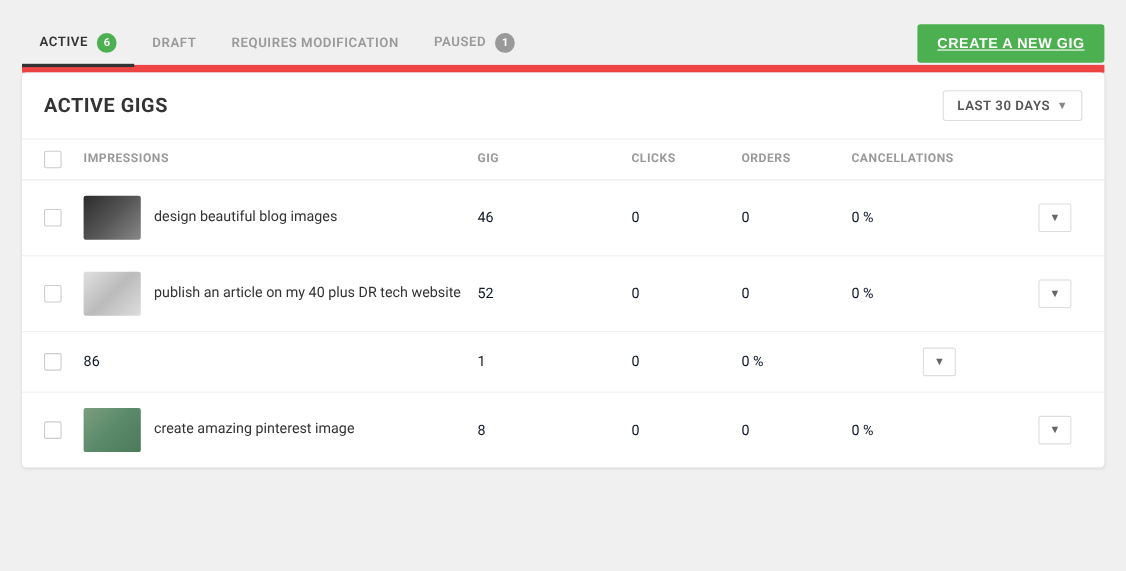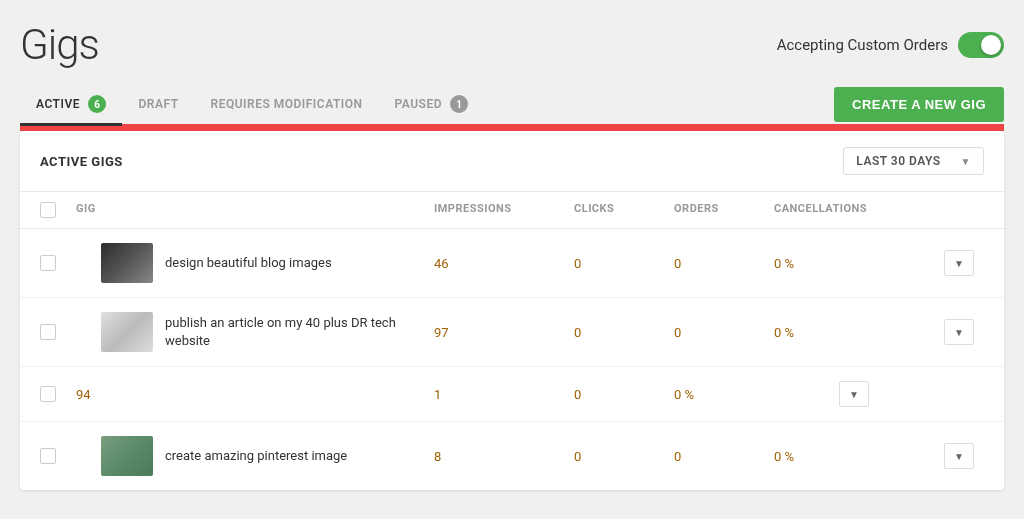--- a/index.html
+++ b/index.html
@@ -102,45 +102,46 @@
       color: white;
       border: none;
       padding: 10px 18px;
       font-size: 13px;
       font-weight: 700;
       letter-spacing: 0.5px;
       cursor: pointer;
       border-radius: 3px;
       text-transform: uppercase;
       white-space: nowrap;
+      text-decoration: underline;
     }
     .main-card {
       background: white;
       border-radius: 4px;
       box-shadow: 0 1px 3px rgba(0,0,0,0.1);
       overflow: hidden;
     }
     .card-header {
       display: flex;
       justify-content: space-between;
       align-items: center;
       padding: 16px 20px;
       border-bottom: 1px solid #e8e8e8;
     }
     .card-title {
-      font-size: 13px;
+      font-size: 18px;
       font-weight: 700;
       color: #333;
       letter-spacing: 0.5px;
       text-transform: uppercase;
     }
     .date-filter {
       display: flex;
       align-items: center;
-      gap: 20px;
+      gap: 6px;
       border: 1px solid #ddd;
       padding: 6px 12px;
       font-size: 12px;
       font-weight: 600;
       color: #555;
       cursor: pointer;
       border-radius: 3px;
       text-transform: uppercase;
       letter-spacing: 0.5px;
     }
@@ -175,42 +176,41 @@
       height: 16px;
       border: 1px solid #ccc;
       border-radius: 2px;
       cursor: pointer;
       background: white;
     }
     .gig-cell {
       display: flex;
       align-items: center;
       gap: 12px;
-      margin-left: 25px;
     }
     .gig-thumb {
       width: 52px;
       height: 40px;
       border-radius: 2px;
       background: #ccc;
       flex-shrink: 0;
       overflow: hidden;
     }
     .thumb-1 { background: linear-gradient(135deg, #2c2c2c 0%, #555 50%, #888 100%); }
     .thumb-2 { background: linear-gradient(135deg, #e0e0e0 0%, #bbb 50%, #ddd 100%); }
     .thumb-3 { background: linear-gradient(135deg, #e8e4d8 0%, #d4c9a8 50%, #c8bfa0 100%); }
     .thumb-4 { background: linear-gradient(135deg, #7a9e7e 0%, #5a8a6a 50%, #4a7a5a 100%); }
     .gig-name {
       font-size: 13px;
       color: #333;
       line-height: 1.4;
     }
     .cell-value {
       font-size: 13px;
-      color: #a16207;
+      color: #0f172a;
     }
     .row-action {
       display: flex;
       justify-content: center;
       align-items: center;
     }
     .dropdown-btn {
       border: 1px solid #ddd;
       background: white;
       width: 30px;
@@ -226,29 +226,20 @@
     .header-checkbox {
       display: flex;
       align-items: center;
     }
   </style>
 </head>
 <body>
 
 <div class="page-container">
 
-  <div class="top-header">
-    <h1 class="page-title">Gigs</h1>
-    <div class="accepting-orders">
-      <span class="accepting-label">Accepting Custom Orders</span>
-      <div class="toggle-switch">
-        <div class="toggle-knob"></div>
-      </div>
-    </div>
-  </div>
 
   <div class="tabs-row">
     <div class="tabs-left">
       <div class="tab active">
         <span>ACTIVE</span>
         <span class="tab-badge">6</span>
       </div>
       <div class="tab">
         <span>DRAFT</span>
       </div>
@@ -270,22 +261,22 @@
       <div class="date-filter">
         <span>LAST 30 DAYS</span>
         <span class="chevron">▼</span>
       </div>
     </div>
 
     <div class="table-header">
       <div class="header-checkbox">
         <div class="checkbox"></div>
       </div>
+      <div class="col-header">IMPRESSIONS</div>
       <div class="col-header">GIG</div>
-      <div class="col-header">IMPRESSIONS</div>
       <div class="col-header">CLICKS</div>
       <div class="col-header">ORDERS</div>
       <div class="col-header">CANCELLATIONS</div>
       <div></div>
     </div>
 
     <div class="table-row">
       <div class="checkbox"></div>
       <div class="gig-cell">
         <div class="gig-thumb thumb-1"></div>
@@ -299,32 +290,32 @@
         <button class="dropdown-btn">▼</button>
       </div>
     </div>
 
     <div class="table-row">
       <div class="checkbox"></div>
       <div class="gig-cell">
         <div class="gig-thumb thumb-2"></div>
         <span class="gig-name">publish an article on my 40 plus DR tech website</span>
       </div>
-      <div class="cell-value">97</div>
+      <div class="cell-value">52</div>
       <div class="cell-value">0</div>
       <div class="cell-value">0</div>
       <div class="cell-value">0 %</div>
       <div class="row-action">
         <button class="dropdown-btn">▼</button>
       </div>
     </div>
 
     <div class="table-row">
       <div class="checkbox"></div>
-      <div class="cell-value">94</div>
+      <div class="cell-value">86</div>
       <div class="cell-value">1</div>
       <div class="cell-value">0</div>
       <div class="cell-value">0 %</div>
       <div class="row-action">
         <button class="dropdown-btn">▼</button>
       </div>
     </div>
 
     <div class="table-row">
       <div class="checkbox"></div>

